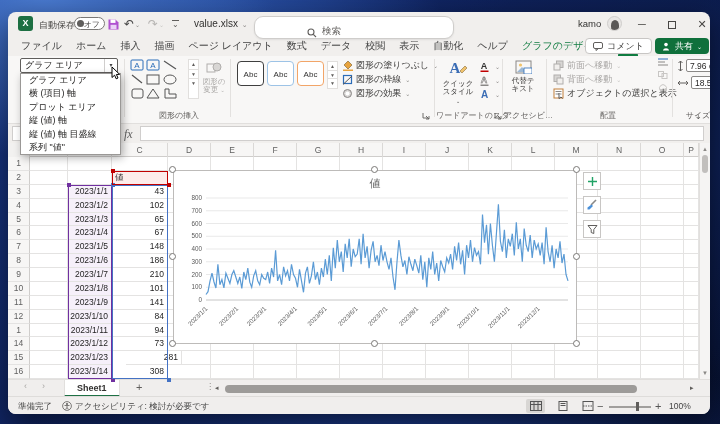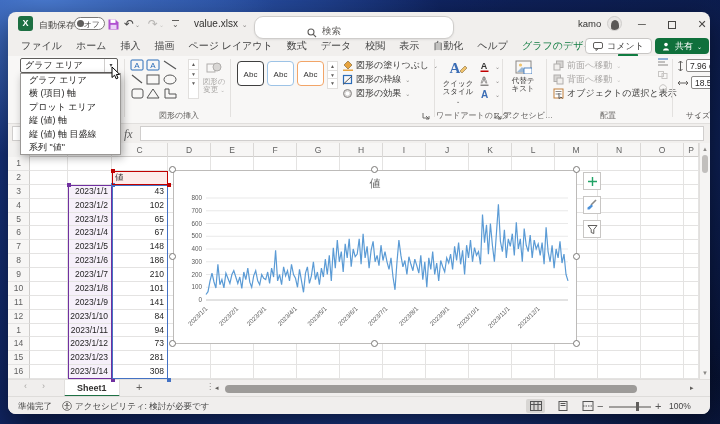--- a/index.html
+++ b/index.html
@@ -634,21 +634,21 @@
         <div class="cell" style="left: 418px; top: 180.375px; width: 43px; height: 13.875px; line-height: 13.875px;"></div>
         <div class="cell" style="left: 461px; top: 180.375px; width: 43px; height: 13.875px; line-height: 13.875px;"></div>
         <div class="cell" style="left: 504px; top: 180.375px; width: 43px; height: 13.875px; line-height: 13.875px;"></div>
         <div class="cell" style="left: 547px; top: 180.375px; width: 43px; height: 13.875px; line-height: 13.875px;"></div>
         <div class="cell" style="left: 590px; top: 180.375px; width: 43px; height: 13.875px; line-height: 13.875px;"></div>
         <div class="cell" style="left: 633px; top: 180.375px; width: 43px; height: 13.875px; line-height: 13.875px;"></div>
         <div class="cell" style="left: 676px; top: 180.375px; width: 15px; height: 13.875px; line-height: 13.875px;"></div>
         <div class="cell rownum" style="left: 0px; top: 194.25px; width: 22px; height: 13.875px; line-height: 13.875px;">15</div>
         <div class="cell" style="left: 22px; top: 194.25px; width: 38px; height: 13.875px; line-height: 13.875px;"></div>
         <div class="cell txt-r fill-purple" style="left: 60px; top: 194.25px; width: 44px; height: 13.875px; line-height: 13.875px;">2023/1/23</div>
-        <div class="cell txt-r" style="left: 104px; top: 194.25px; width: 56px; height: 13.875px; line-height: 13.875px;">281</div>
+        <div class="cell txt-r" style="left: 118px; top: 194.25px; width: 56px; height: 13.875px; line-height: 13.875px;">281</div>
         <div class="cell" style="left: 160px; top: 194.25px; width: 43px; height: 13.875px; line-height: 13.875px;"></div>
         <div class="cell" style="left: 203px; top: 194.25px; width: 43px; height: 13.875px; line-height: 13.875px;"></div>
         <div class="cell" style="left: 246px; top: 194.25px; width: 43px; height: 13.875px; line-height: 13.875px;"></div>
         <div class="cell" style="left: 289px; top: 194.25px; width: 43px; height: 13.875px; line-height: 13.875px;"></div>
         <div class="cell" style="left: 332px; top: 194.25px; width: 43px; height: 13.875px; line-height: 13.875px;"></div>
         <div class="cell" style="left: 375px; top: 194.25px; width: 43px; height: 13.875px; line-height: 13.875px;"></div>
         <div class="cell" style="left: 418px; top: 194.25px; width: 43px; height: 13.875px; line-height: 13.875px;"></div>
         <div class="cell" style="left: 461px; top: 194.25px; width: 43px; height: 13.875px; line-height: 13.875px;"></div>
         <div class="cell" style="left: 504px; top: 194.25px; width: 43px; height: 13.875px; line-height: 13.875px;"></div>
         <div class="cell" style="left: 547px; top: 194.25px; width: 43px; height: 13.875px; line-height: 13.875px;"></div>

